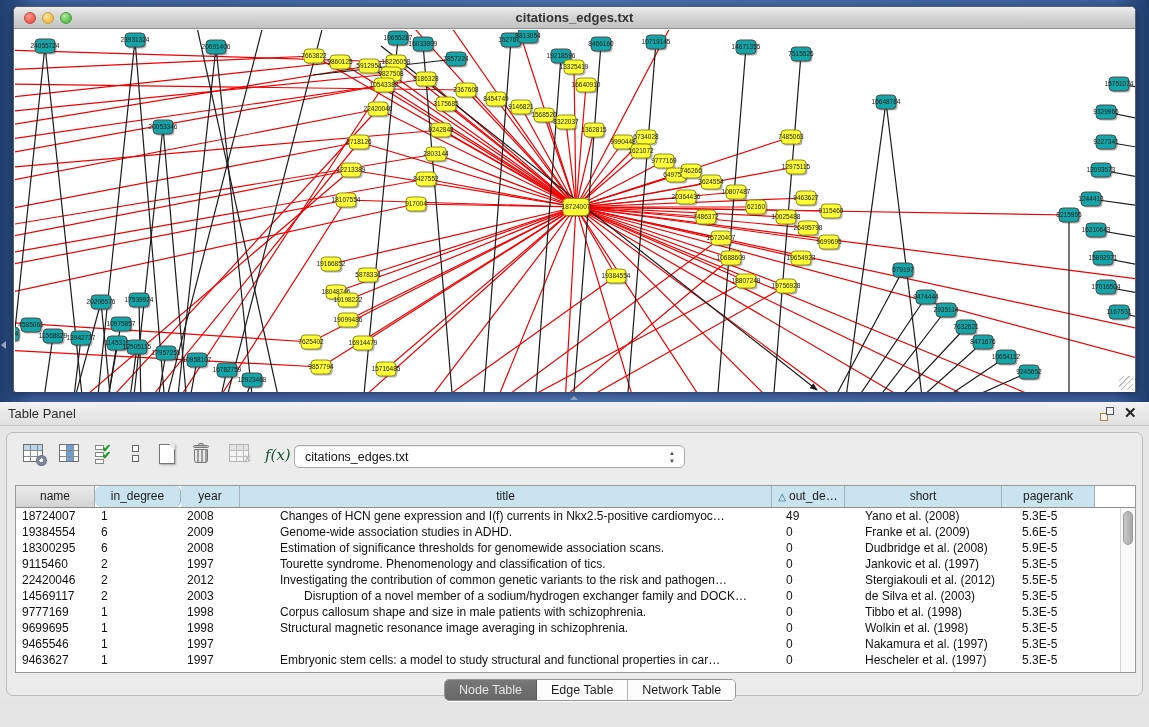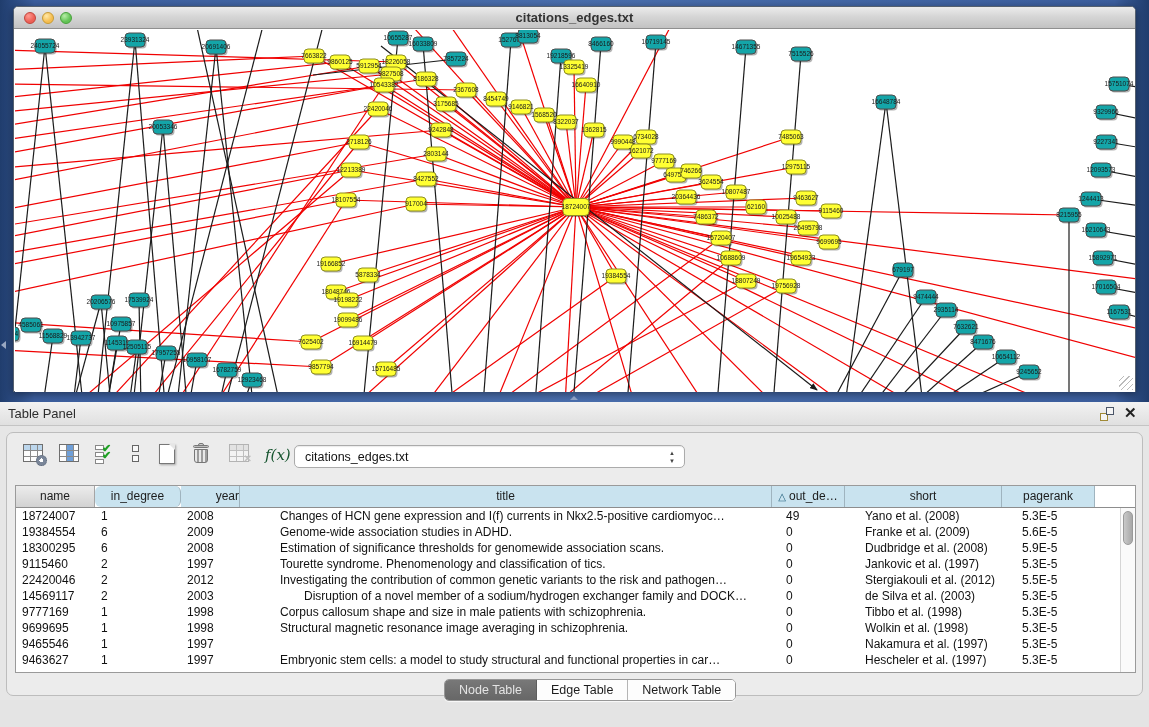--- a/index.html
+++ b/index.html
@@ -888,21 +888,21 @@
         <div class="combobox">
           <span class="val">citations_edges.txt</span>
           <span class="arrows">▲<br>▼</span>
         </div>
       </div>
 
       <div class="dtable">
         <div class="dhead" id="table-head">
             <div class="hcell gray" style="left: 0px; width: 79px;">name</div>
             <div class="hcell" style="left: 79px; width: 86px; border-radius: 6px;">in_degree</div>
-            <div class="hcell" style="left: 165px; width: 59px; text-align: right;">year</div>
+            <div class="hcell" style="left: 165px; width: 59px;">year</div>
             <div class="hcell" style="left: 224px; width: 532px;">title</div>
             <div class="hcell" style="left: 756px; width: 73px;"><span class="sort-tri">△</span>out_de…</div>
             <div class="hcell" style="left: 829px; width: 157px;">short</div>
             <div class="hcell" style="left: 986px; width: 93px;">pagerank</div>
           </div>
         <div class="dbody" id="table-body">
             <div class="drow">
               <div class="dcell" style="left: 6px; width: 73px;">18724007</div>
               <div class="dcell" style="left: 85px; width: 80px;">1</div>
               <div class="dcell" style="left: 171px; width: 53px;">2008</div>

